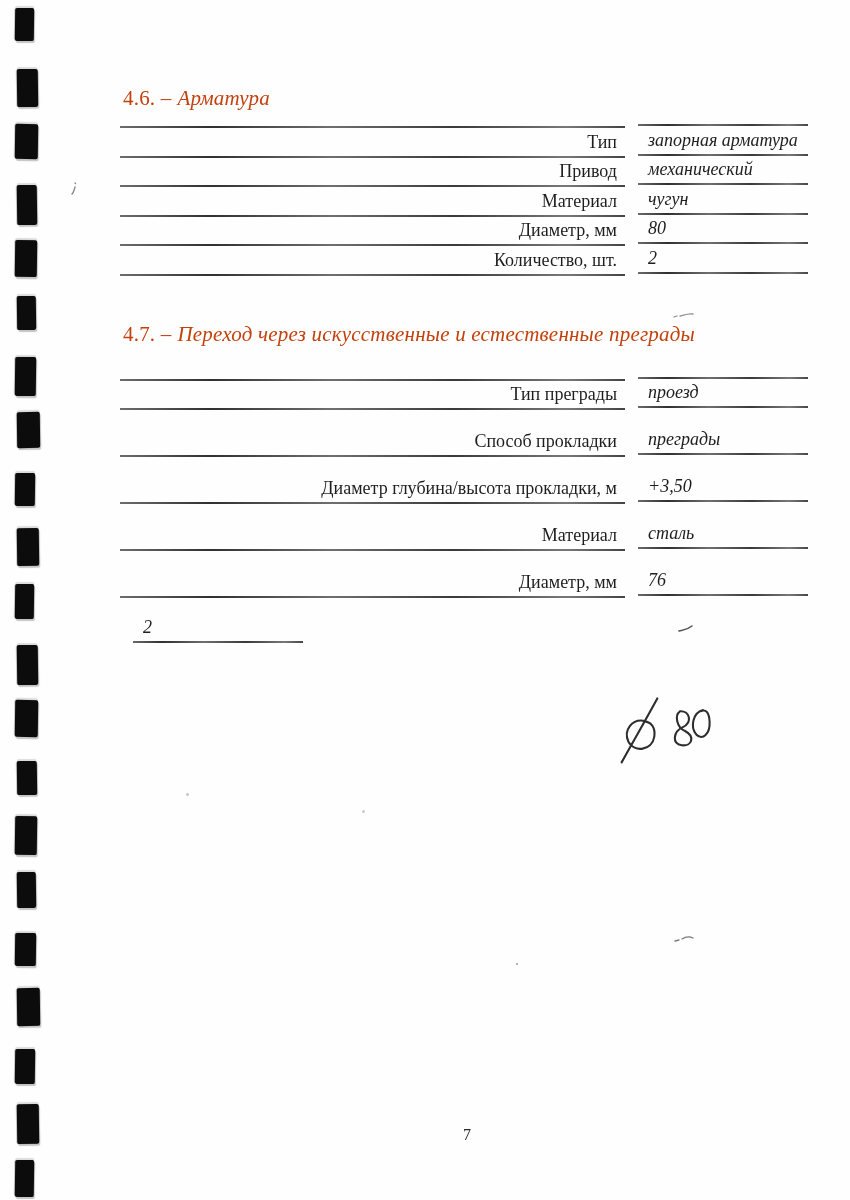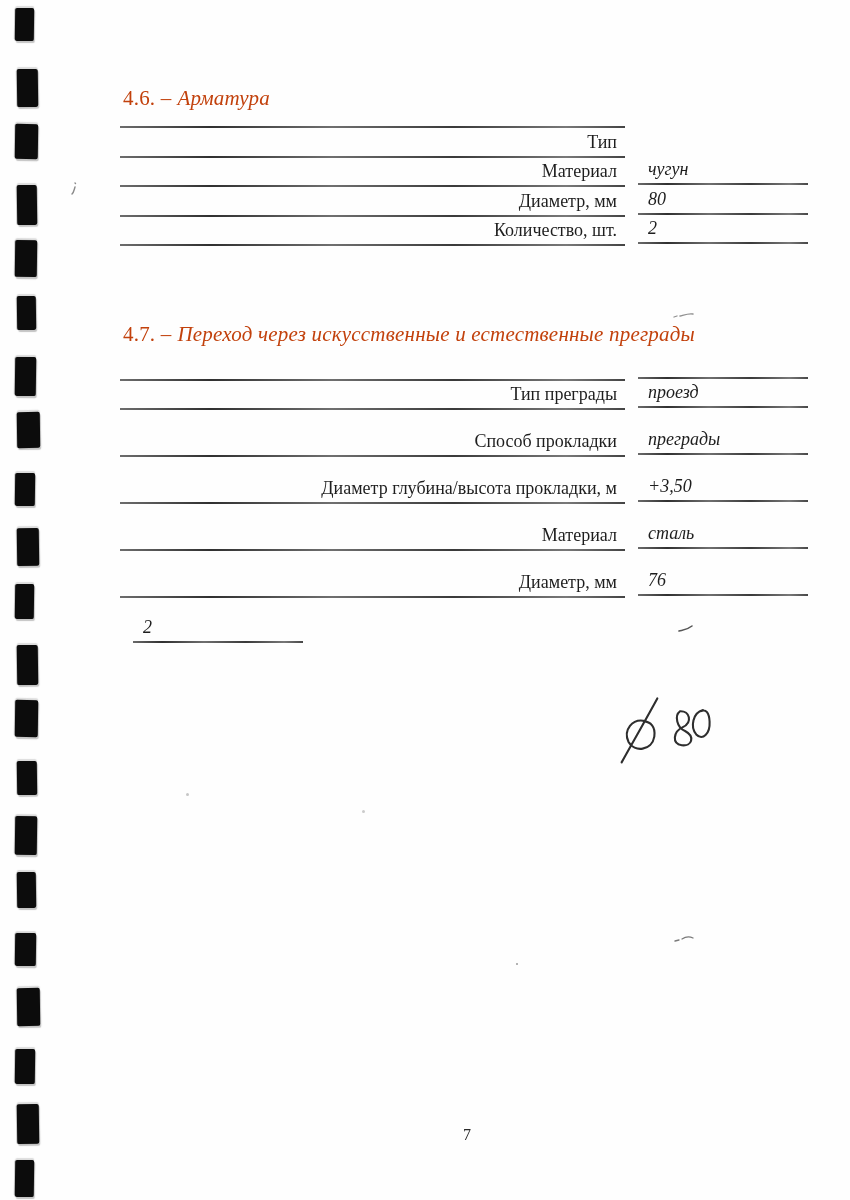--- a/index.html
+++ b/index.html
@@ -77,20 +77,26 @@
     </div>
 
   <div class="heading" style="top:86px">
     <span class="h-prefix">4.6. –</span><span class="h-title">Арматура</span>
   </div>
 
   <div class="table t1" style="top:128px">
     <div class="trow">
       <div class="cell tlabel">Тип</div>
       <div class="tgap"></div>
+      <div class="cell tvalue">запорная арматура</div>
+    </div>
+    <div class="trow">
+      <div class="cell tlabel">Привод</div>
+      <div class="tgap"></div>
+      <div class="cell tvalue">механический</div>
     </div>
     <div class="trow">
       <div class="cell tlabel">Материал</div>
       <div class="tgap"></div>
       <div class="cell tvalue">чугун</div>
     </div>
     <div class="trow">
       <div class="cell tlabel">Диаметр, мм</div>
       <div class="tgap"></div>
       <div class="cell tvalue">80</div>

